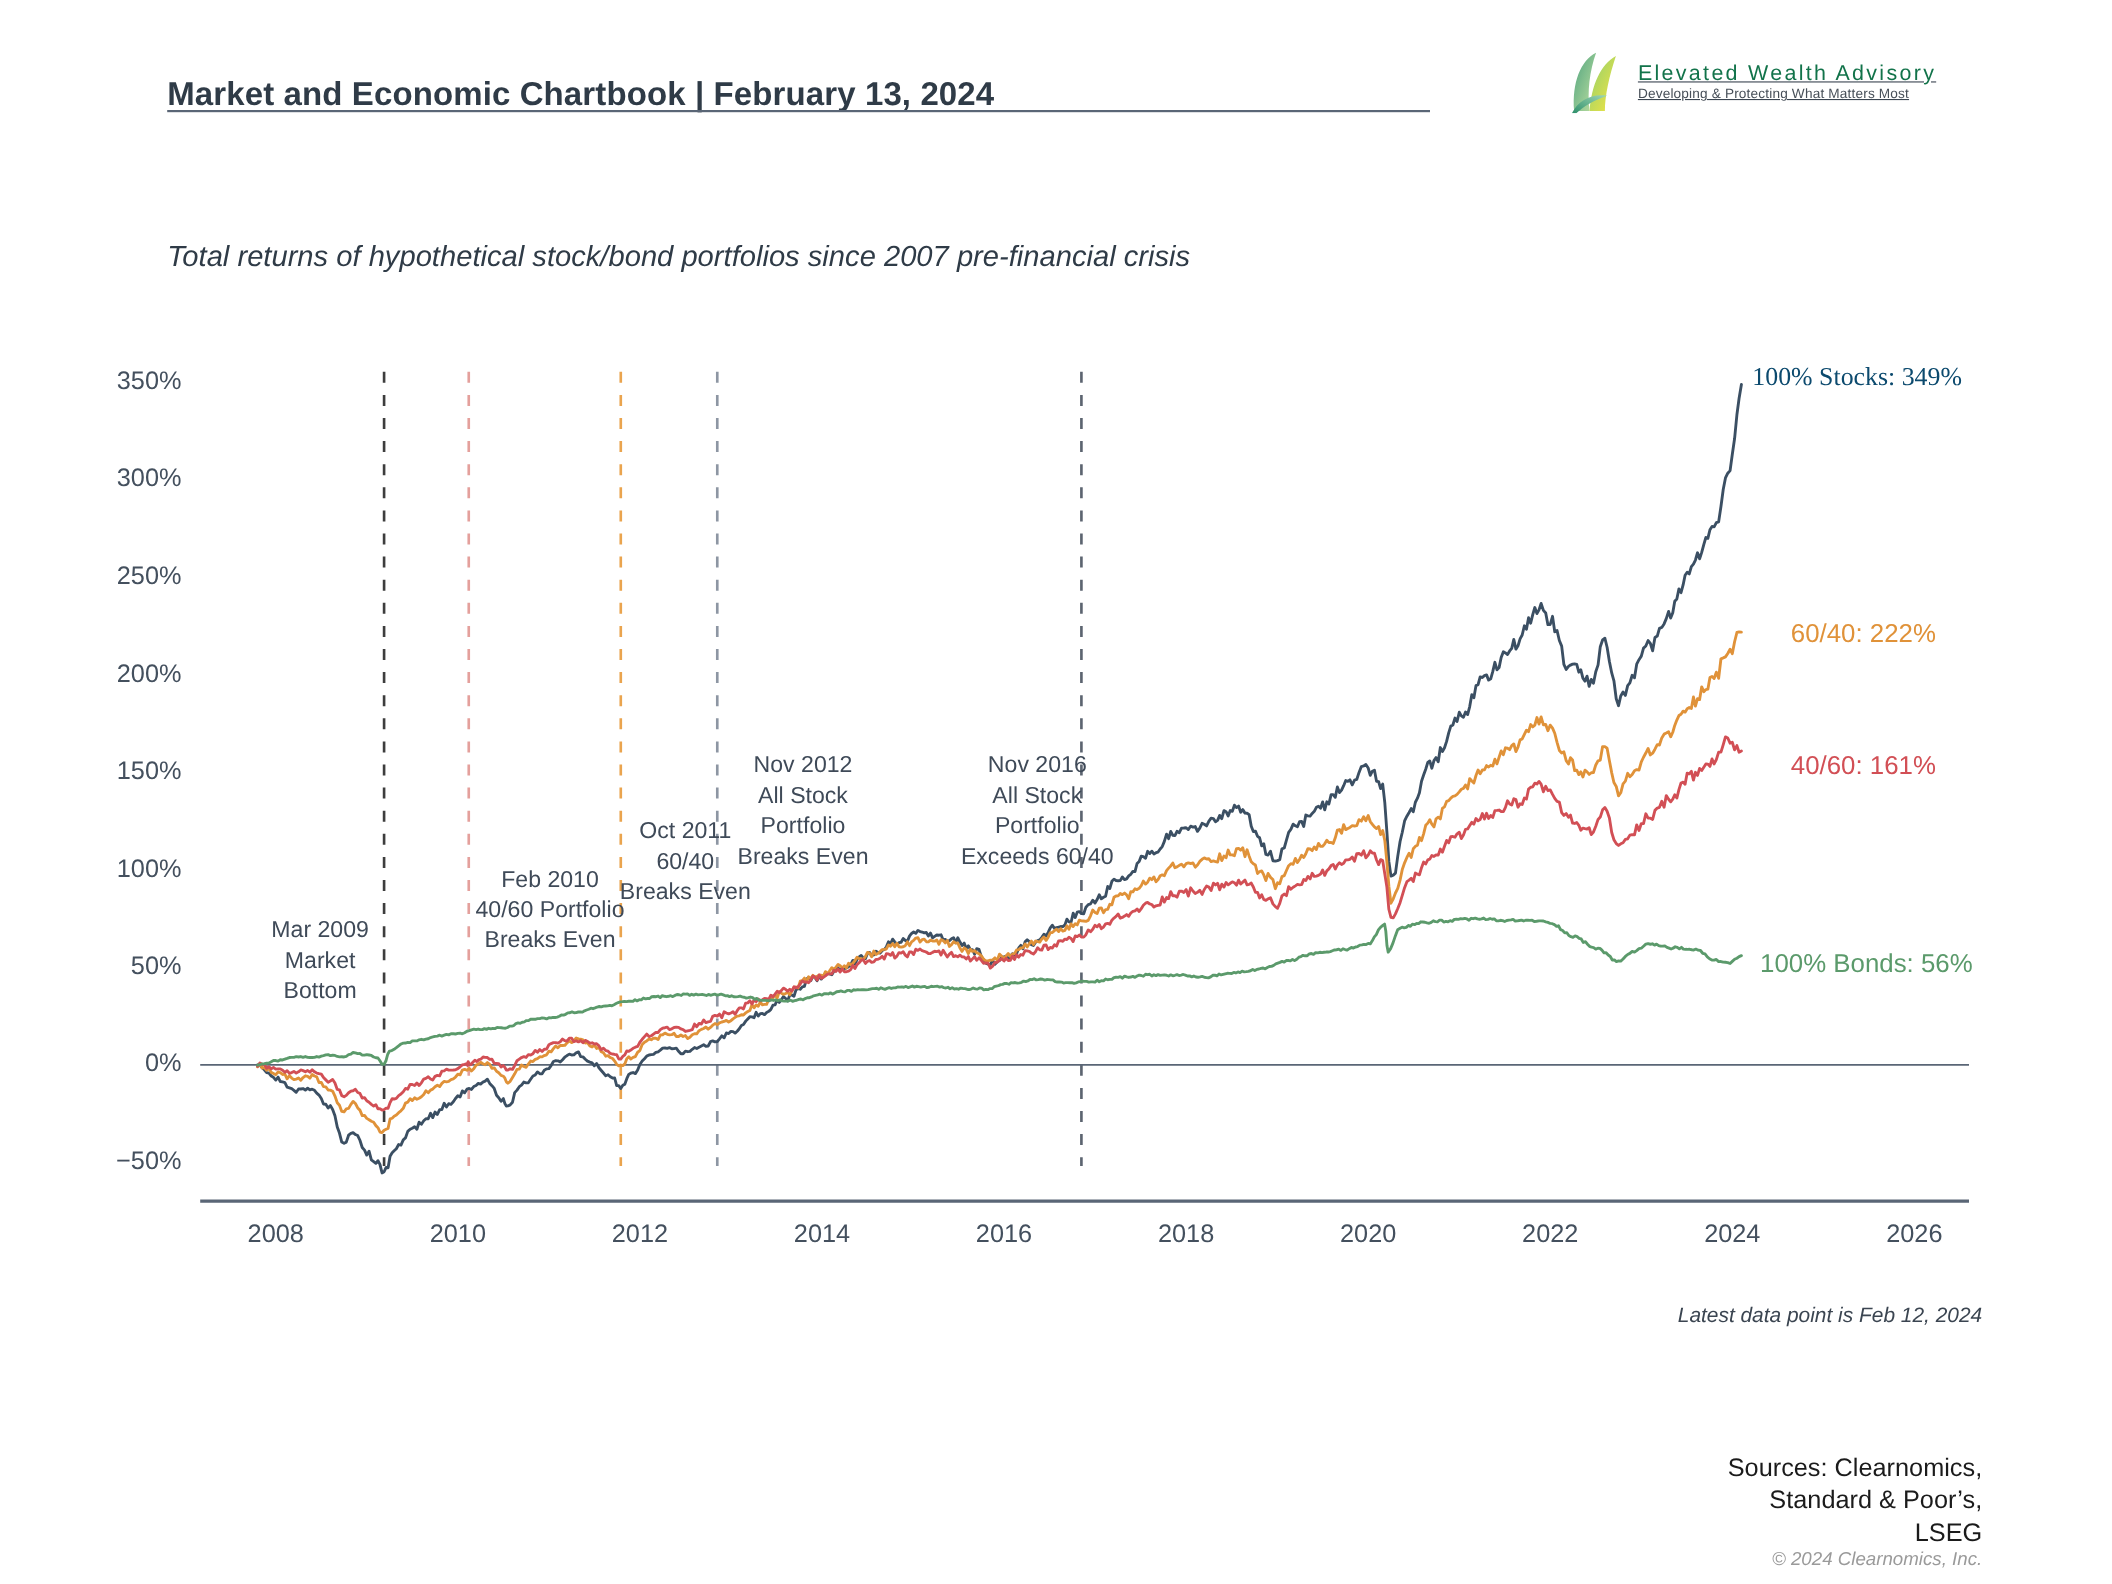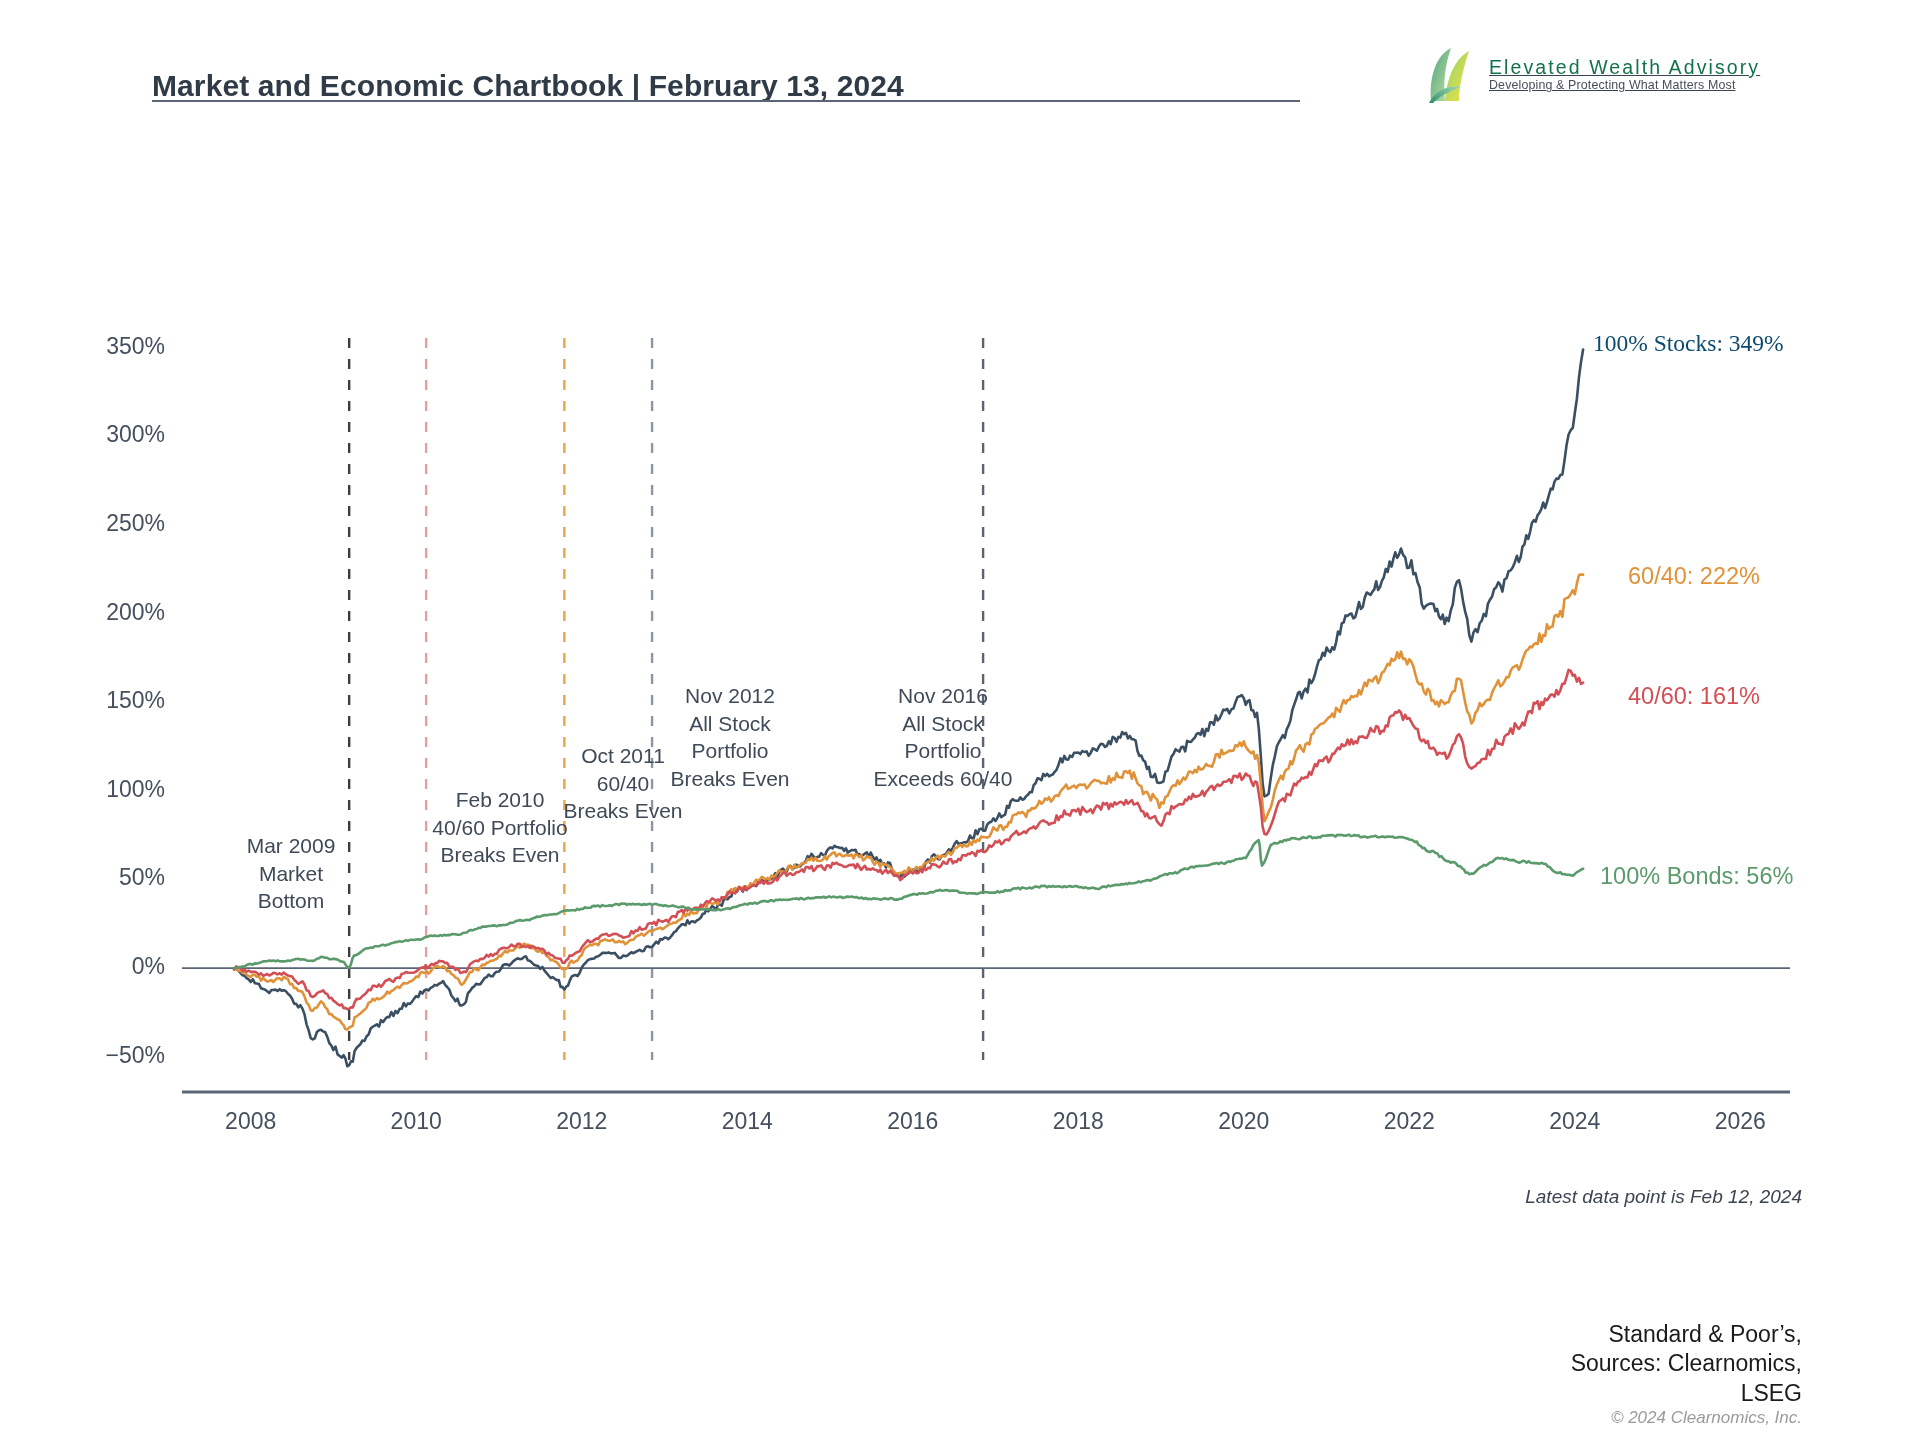--- a/index.html
+++ b/index.html
@@ -96,20 +96,21 @@
       <path d="M20 54 C22 30 30 12 44 4 C38 22 34 40 34 54 Z" fill="url(#lgB)"></path>
       <path d="M4 56 C10 44 22 38 36 40 C24 44 14 50 8 56 Z" fill="url(#lgC)"></path>
     </svg>
     <div class="logo-txt">
       <div class="logo-name">Elevated Wealth Advisory</div>
       <div class="logo-tag">Developing &amp; Protecting What Matters Most</div>
     </div>
   </div>
 
   <div class="subtitle">
+    <div>Total returns of hypothetical stock/bond portfolios since 2007 pre-financial crisis</div>
   </div>
 
   <svg class="chart" id="chart-svg" viewBox="0 0 1920 1440">
       <line x1="349.17241379310855" x2="349.17241379310855" y1="338" y2="1060" stroke="#3d3d3d" stroke-width="2.4" stroke-dasharray="10 11"></line>
       <line x1="426.13793103447466" x2="426.13793103447466" y1="338" y2="1060" stroke="#e4a09c" stroke-width="2.4" stroke-dasharray="10 11"></line>
       <line x1="564.3448275862055" x2="564.3448275862055" y1="338" y2="1060" stroke="#eaa44e" stroke-width="2.4" stroke-dasharray="10 11"></line>
       <line x1="652.0689655172359" x2="652.0689655172359" y1="338" y2="1060" stroke="#8d96a3" stroke-width="2.4" stroke-dasharray="10 11"></line>
       <line x1="983.1034482758582" x2="983.1034482758582" y1="338" y2="1060" stroke="#5c6470" stroke-width="2.4" stroke-dasharray="10 11"></line>
       <line x1="182" x2="1790" y1="968.1042654028436" y2="968.1042654028436" stroke="#5a6676" stroke-width="1.6"></line>
       <line x1="182" x2="1790" y1="1092" y2="1092" stroke="#5a6676" stroke-width="3"></line>
@@ -171,19 +172,19 @@
     </div>
   <div id="slab-layer">
       <div class="slab" style="left: 1593px; top: 330px; color: #0c4a6e; font-family: Liberation Serif, serif;">100% Stocks: 349%</div>
       <div class="slab" style="left: 1628px; top: 563px; color: rgb(224, 146, 57);">60/40: 222%</div>
       <div class="slab" style="left: 1628px; top: 683px; color: rgb(210, 79, 85);">40/60: 161%</div>
       <div class="slab" style="left: 1600px; top: 863px; color: rgb(91, 154, 107);">100% Bonds: 56%</div>
     </div>
 
   <div class="note">Latest data point is Feb 12, 2024</div>
   <div class="sources">
+    <div>Sources: Clearnomics,</div>
     <div>Standard &amp; Poor’s,</div>
-    <div>Sources: Clearnomics,</div>
     <div>LSEG</div>
   </div>
   <div class="copyright">© 2024 Clearnomics, Inc.</div>
 
 </div>
 
 </body></html>

